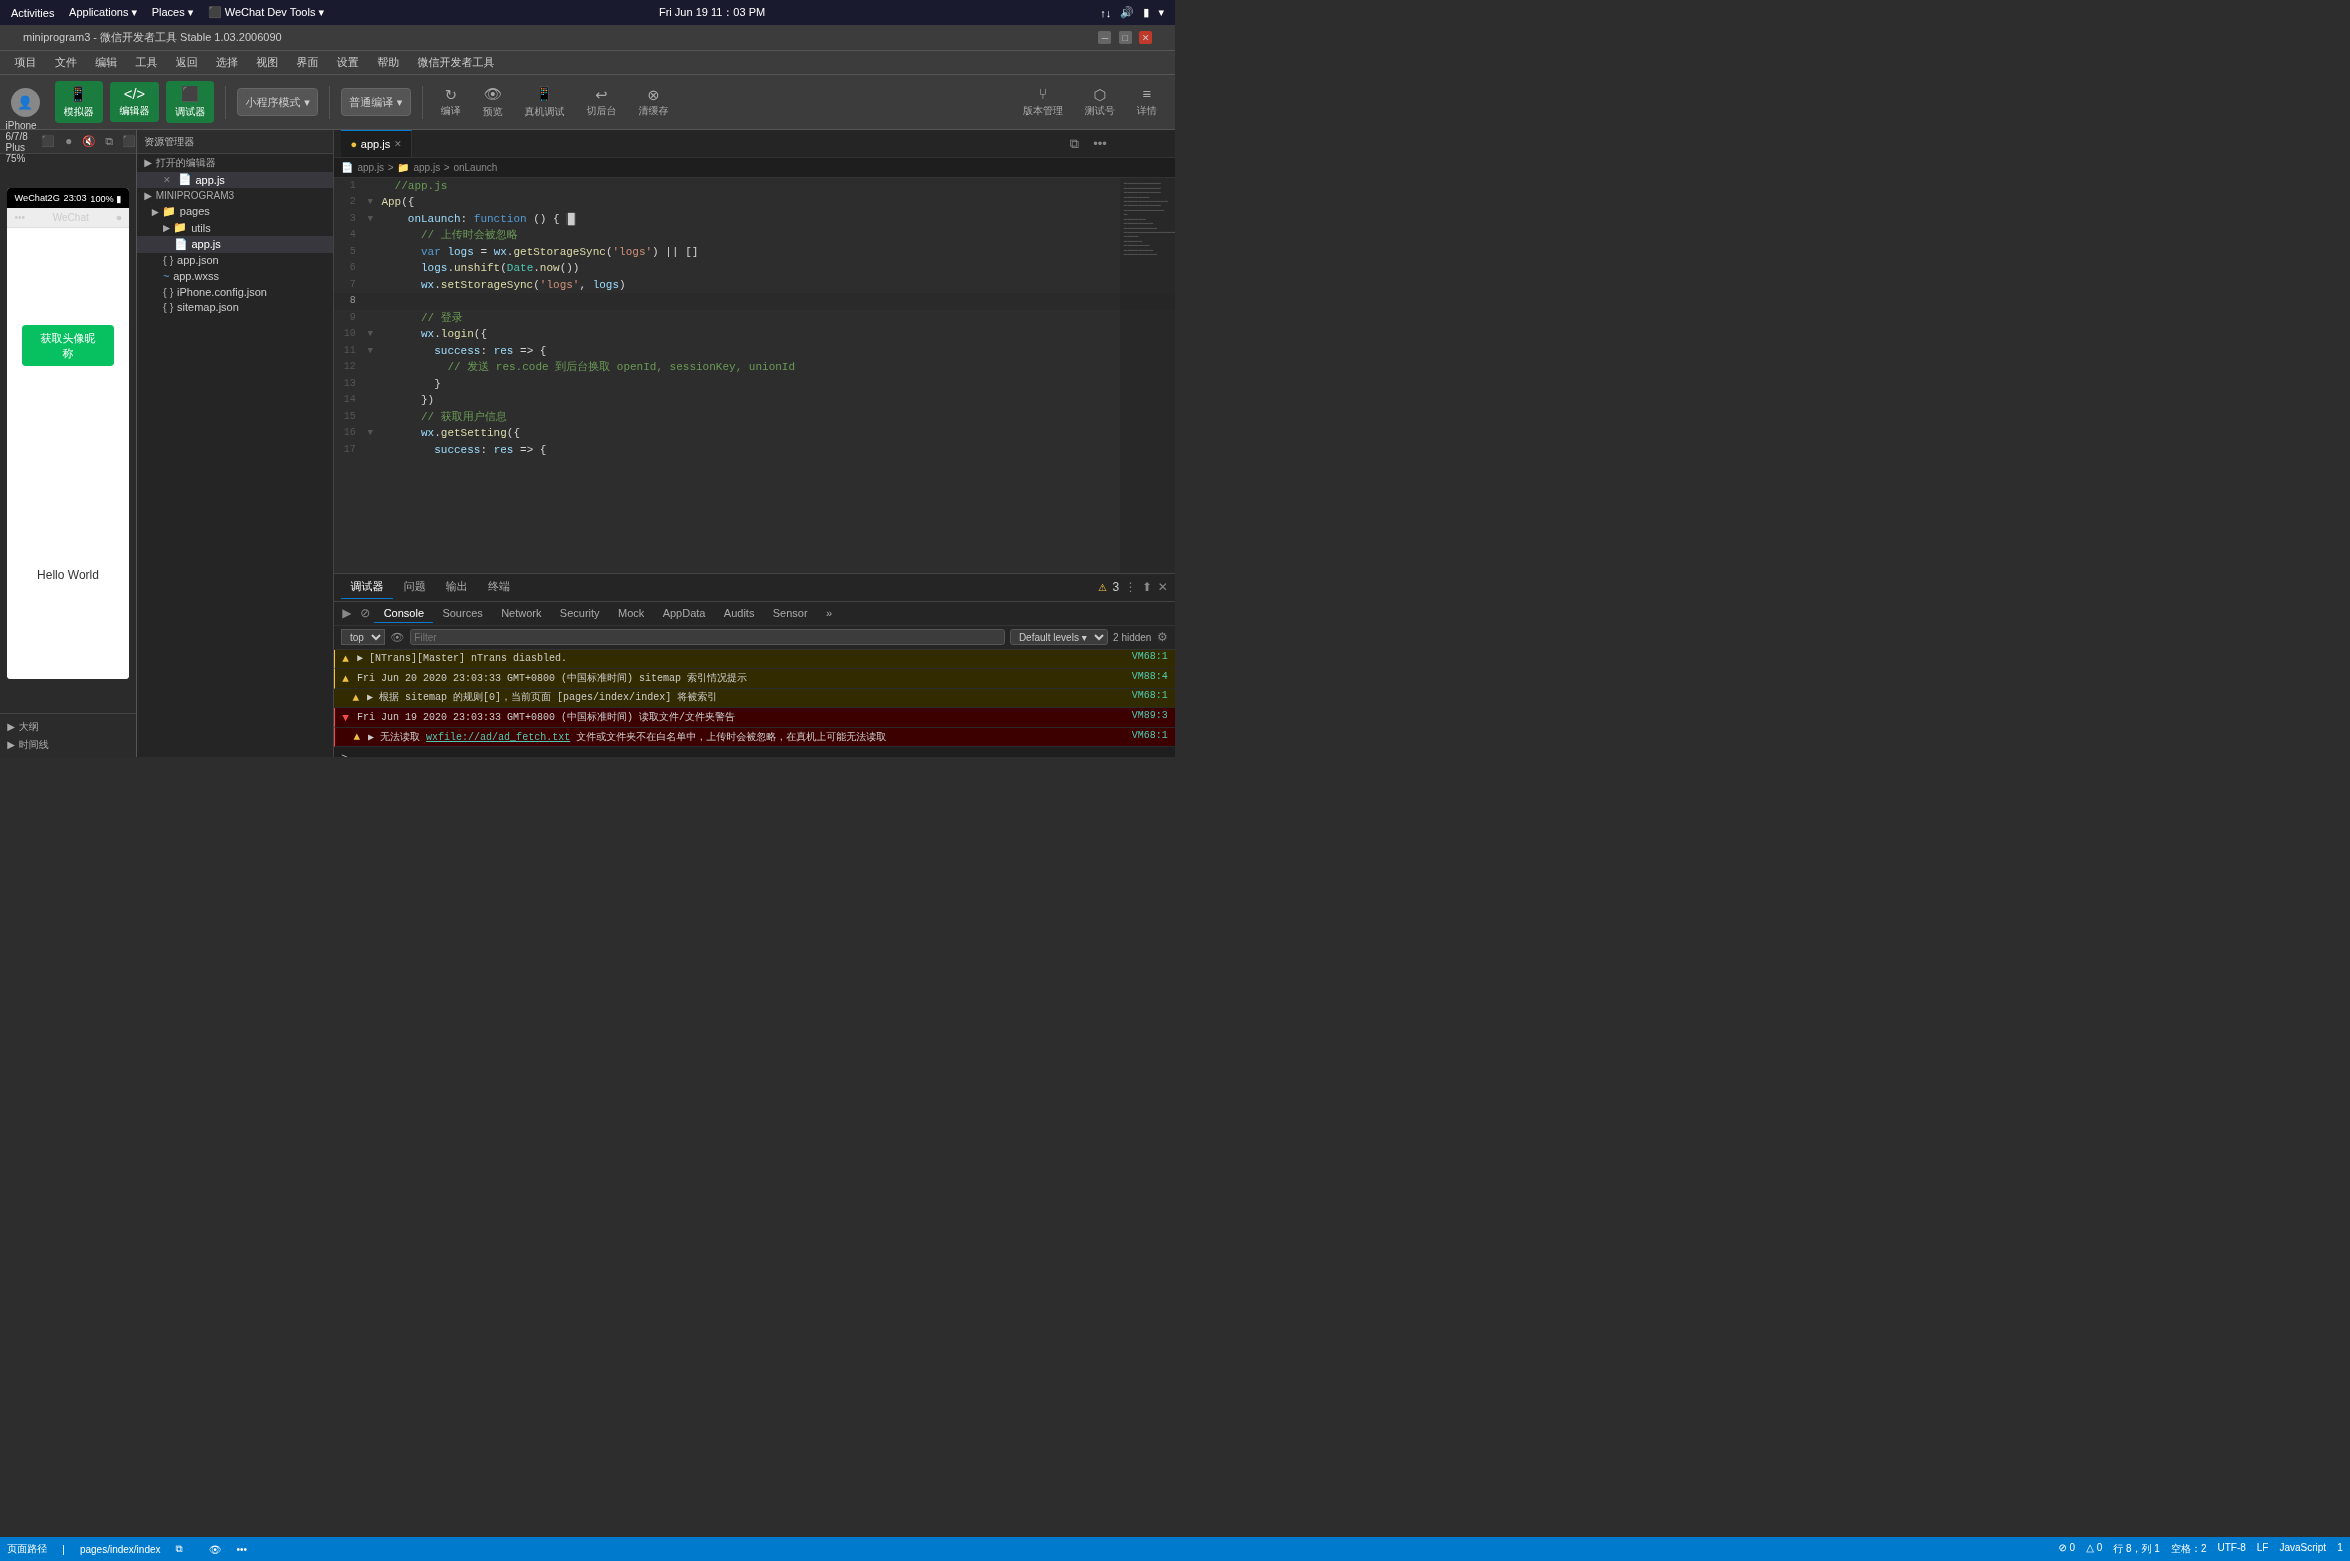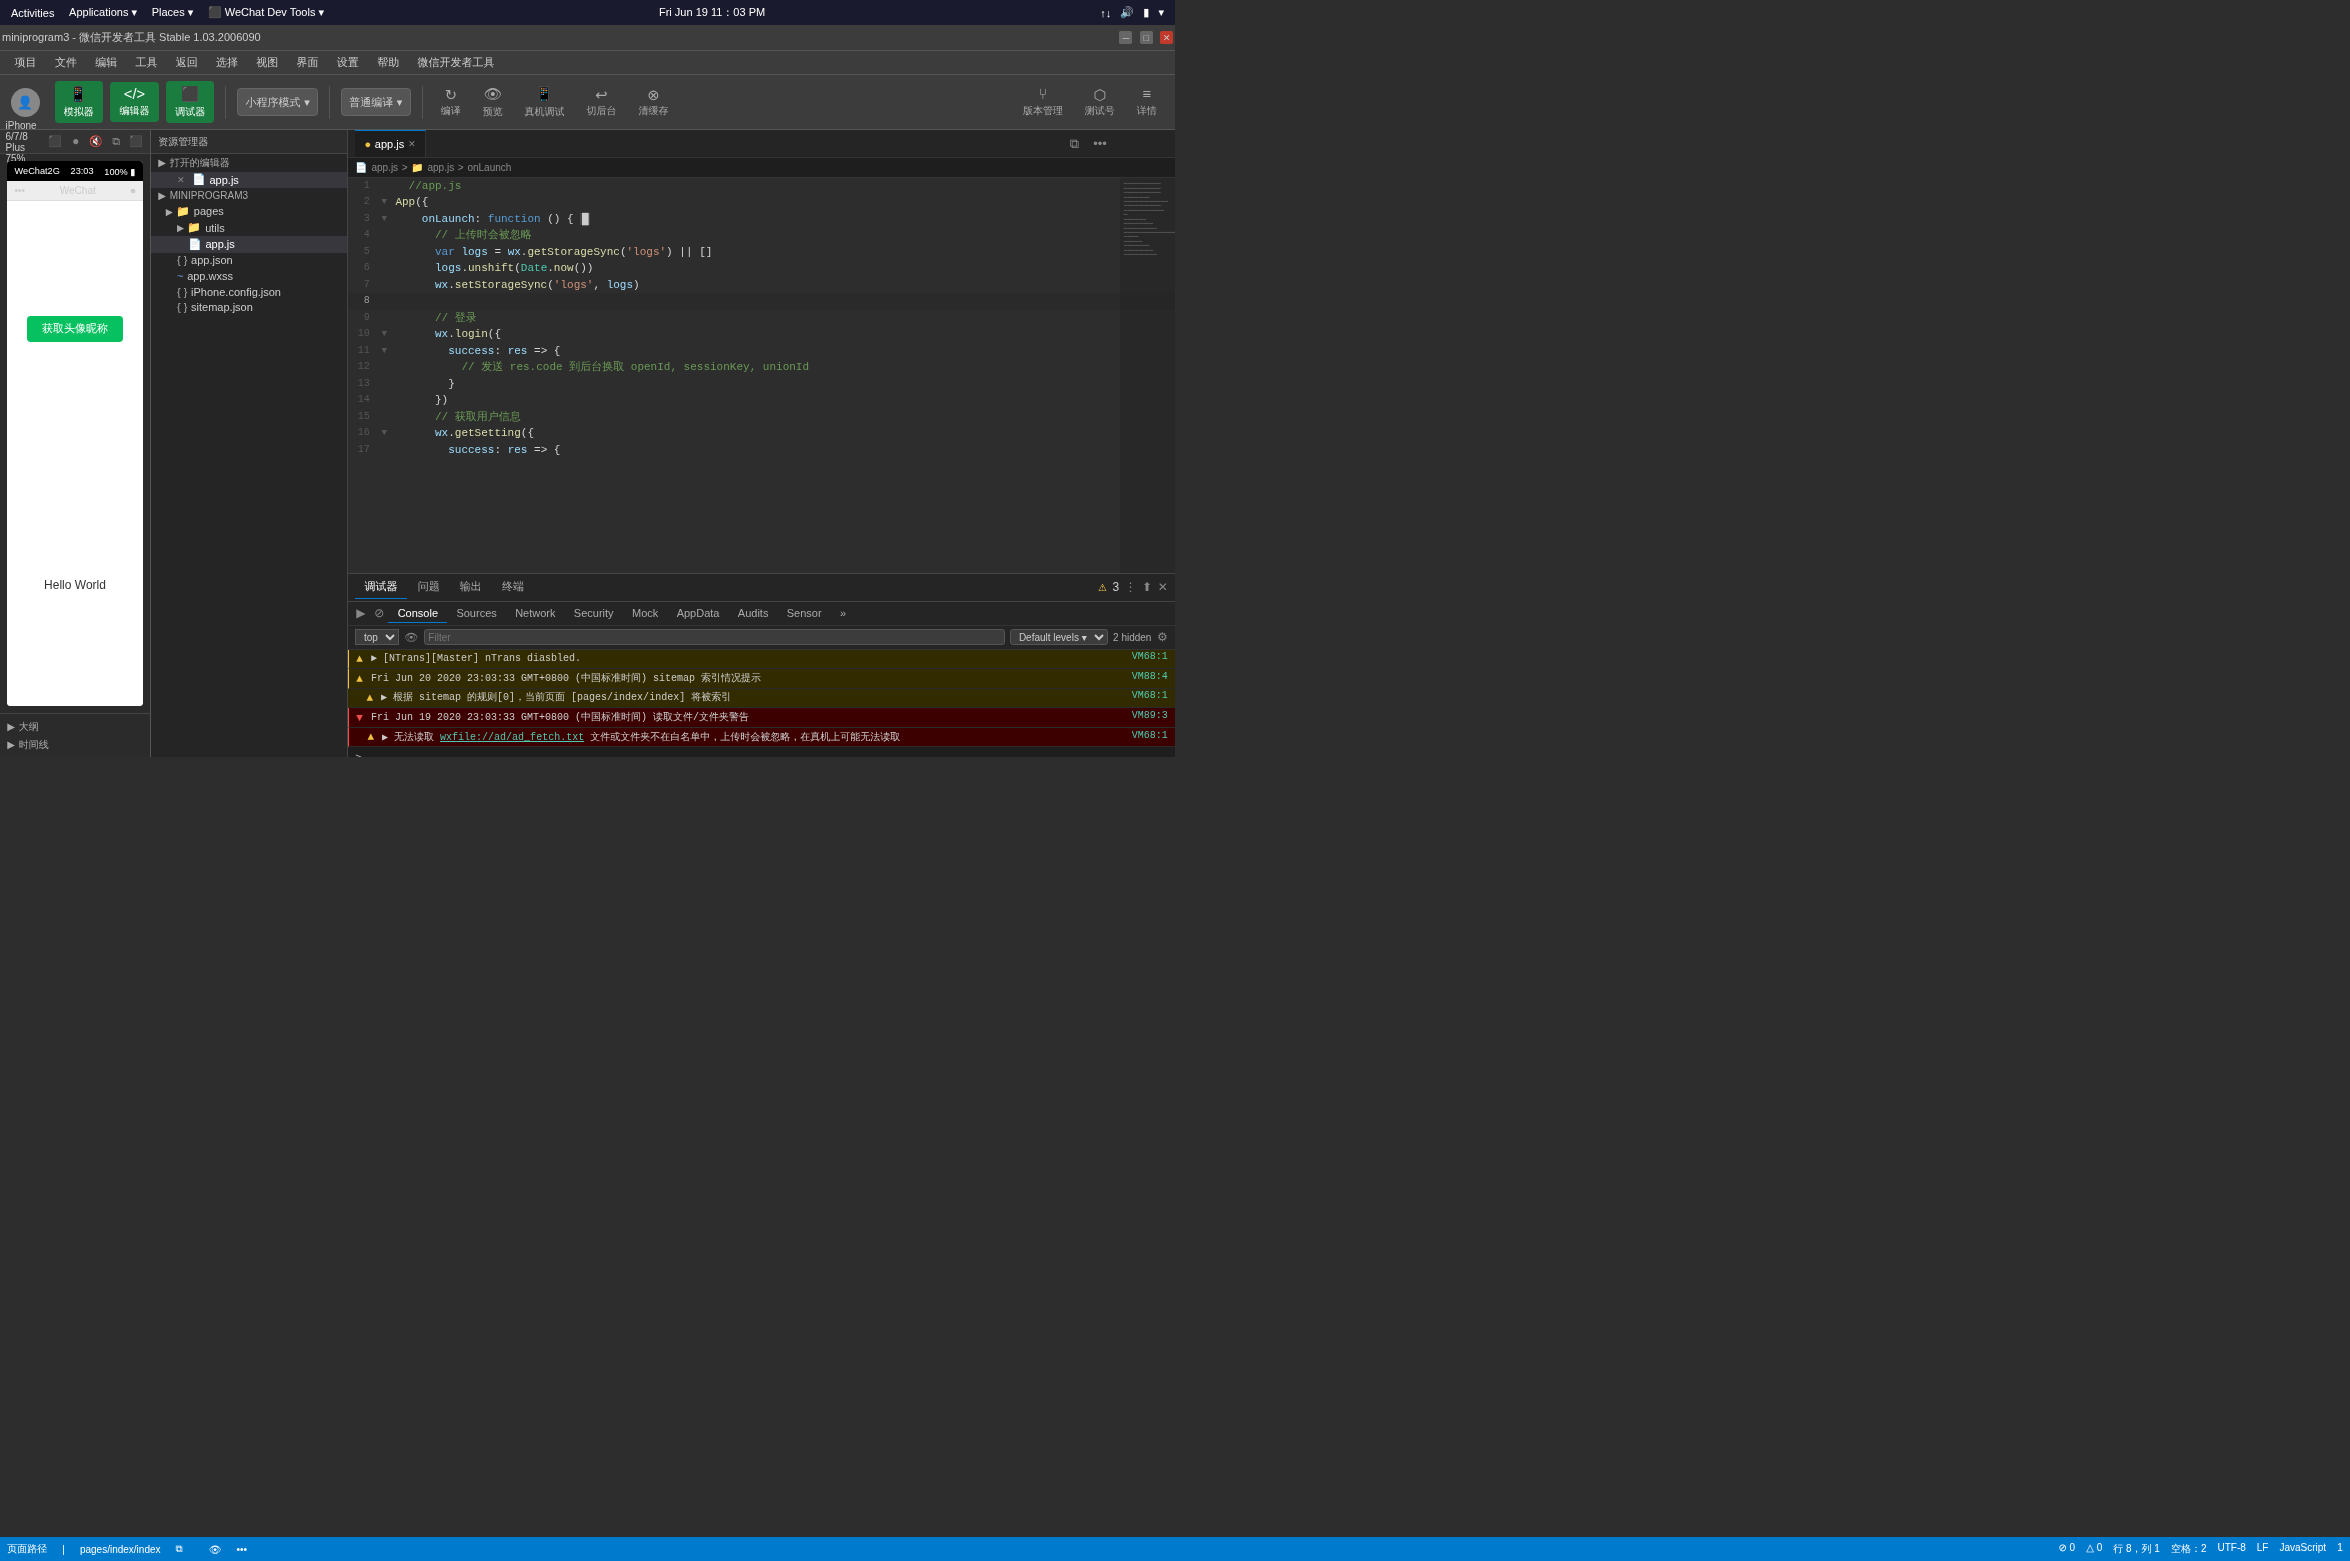--- a/index.html
+++ b/index.html
@@ -28,21 +28,21 @@
     .os-bar-center { font-size: 11px; }
     .os-bar-right { display: flex; gap: 9.2px; align-items: center; }
 
     
     .app-title-bar {
       height: 26px;
       background: #3c3c3c;
       display: flex;
       align-items: center;
       justify-content: space-between;
-      padding: 0 2px;
+      padding: 0 23px;
       border-bottom: 0.9px solid #555;
     }
     .app-title-bar .title { color: #ccc; font-size: 11px; }
     .window-controls { display: flex; gap: 7.3px; }
     .window-btn {
       width: 13px; height: 13px;
       border-radius: 1.8px;
       border: none;
       cursor: pointer;
       font-size: 9.2px;
@@ -128,25 +128,26 @@
     .toolbar-icon-btn .btn-label { font-size: 10px; }
 
     
     .main-layout {
       display: flex;
       height: calc(781px - 25px - 26px - 24px - 55px - 24px);
     }
 
     
     .simulator-panel {
-      width: 151px;
+      width: 137px;
       background: #2b2b2b;
       border-right: 0.9px solid #555;
       display: flex;
       flex-direction: column;
+      gap: 27px;
     }
     .sim-topbar {
       height: 24px;
       background: #333;
       display: flex;
       align-items: center;
       padding: 0 5.5px;
       gap: 3.7px;
       font-size: 10px;
       color: #aaa;

